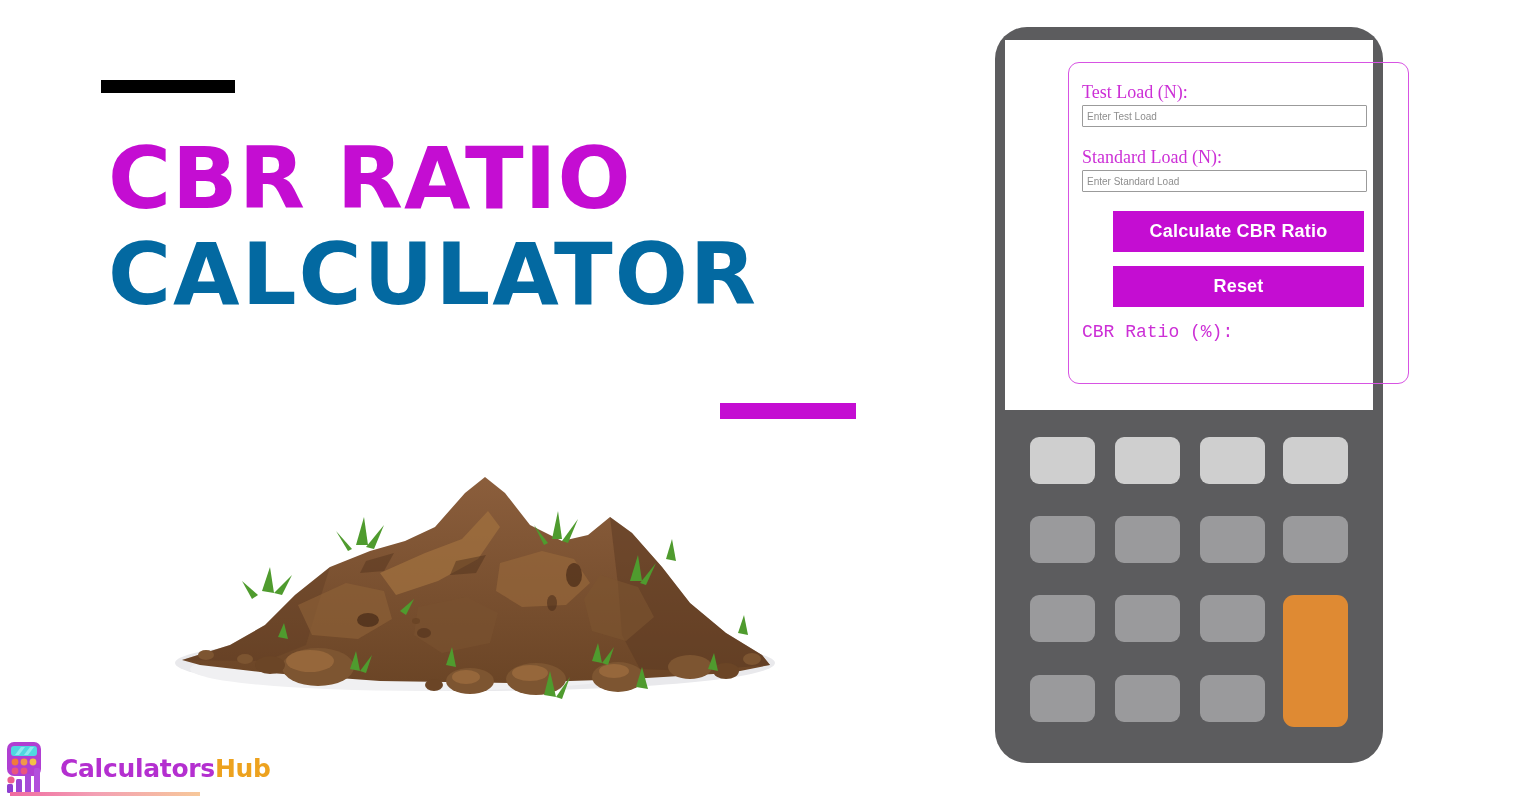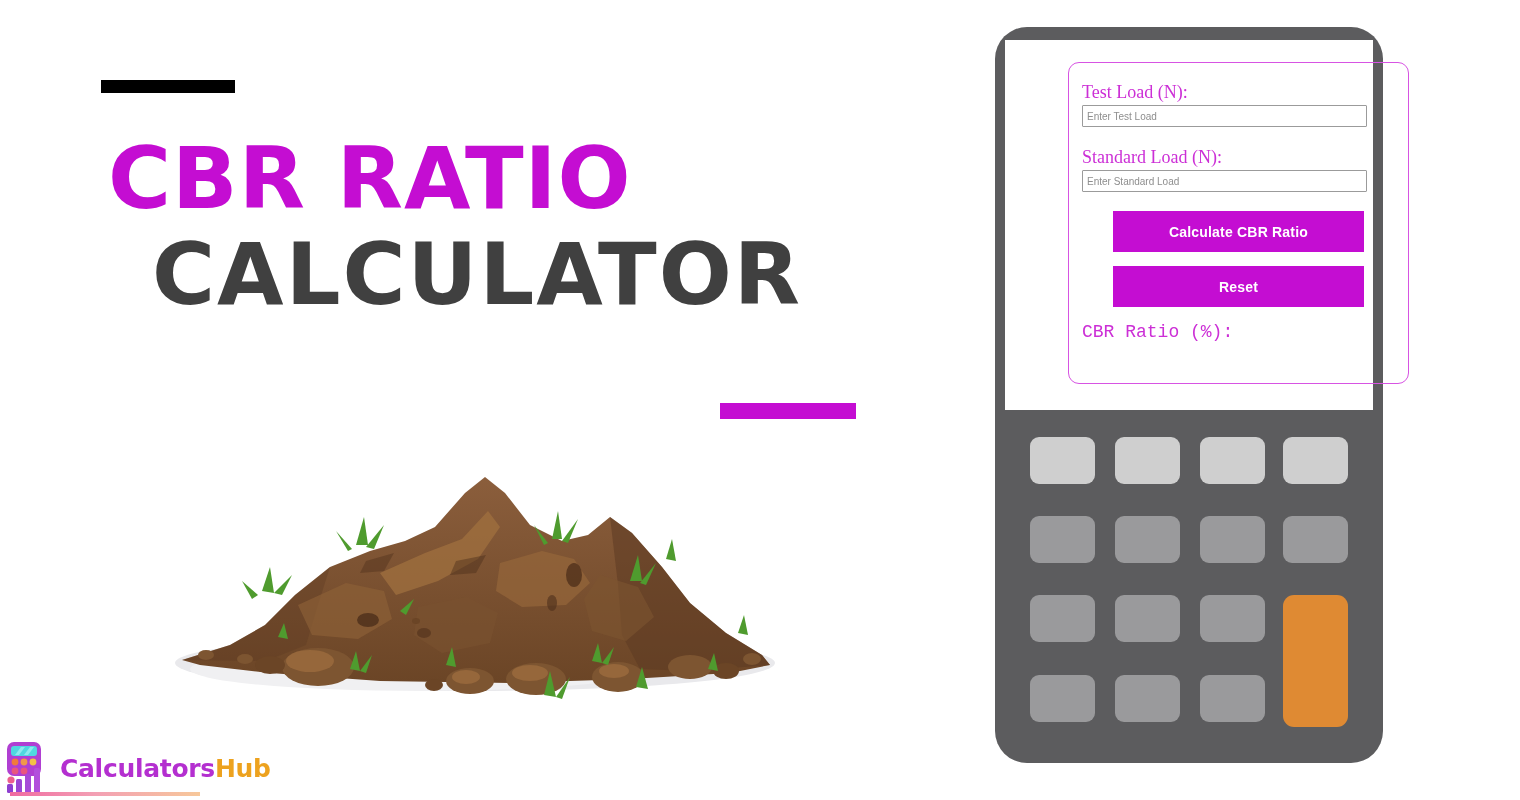--- a/index.html
+++ b/index.html
@@ -43,21 +43,21 @@
   .title-line {
     font-family: "DejaVu Sans", sans-serif;
     font-weight: bold;
     font-size: 86px;
     line-height: 96px;
     letter-spacing: 1px;
     white-space: nowrap;
     margin: 0;
   }
   #title-line-1 { color: #c40dd2; }
-  #title-line-2 { color: #404040; letter-spacing: 2px; margin-left: 44px; }
+  #title-line-2 { color: #0369a1; letter-spacing: 2px; }
 
   
   #soil-illustration {
     position: absolute;
     left: 170px; top: 455px;
     width: 620px; height: 255px;
   }
 
   
   #logo {
@@ -150,21 +150,21 @@
   .action-button {
     display: block;
     width: 251px;
     height: 41px;
     margin: 0 auto 14px auto;
     background: #c40dd2;
     border: none;
     border-radius: 0;
     color: #ffffff;
     font-family: "Liberation Sans", sans-serif;
-    font-size: 14px;
+    font-size: 18px;
     font-weight: bold;
     cursor: pointer;
     letter-spacing: 0.2px;
   }
 
   #result-label {
     display: block;
     font-family: Liberation Mono, monospace;
     font-size: 18px;
     color: #cc2fd6;

